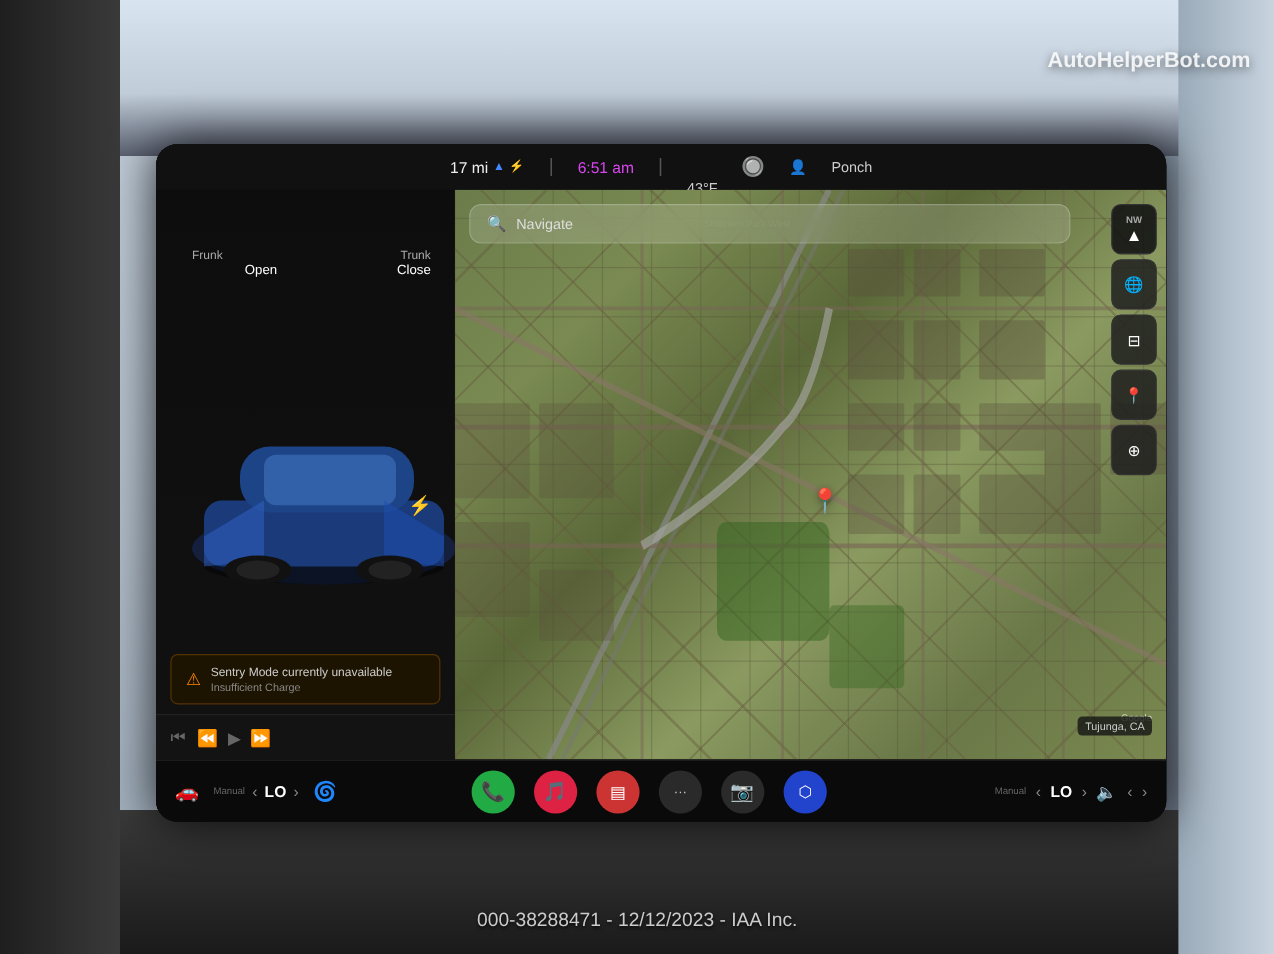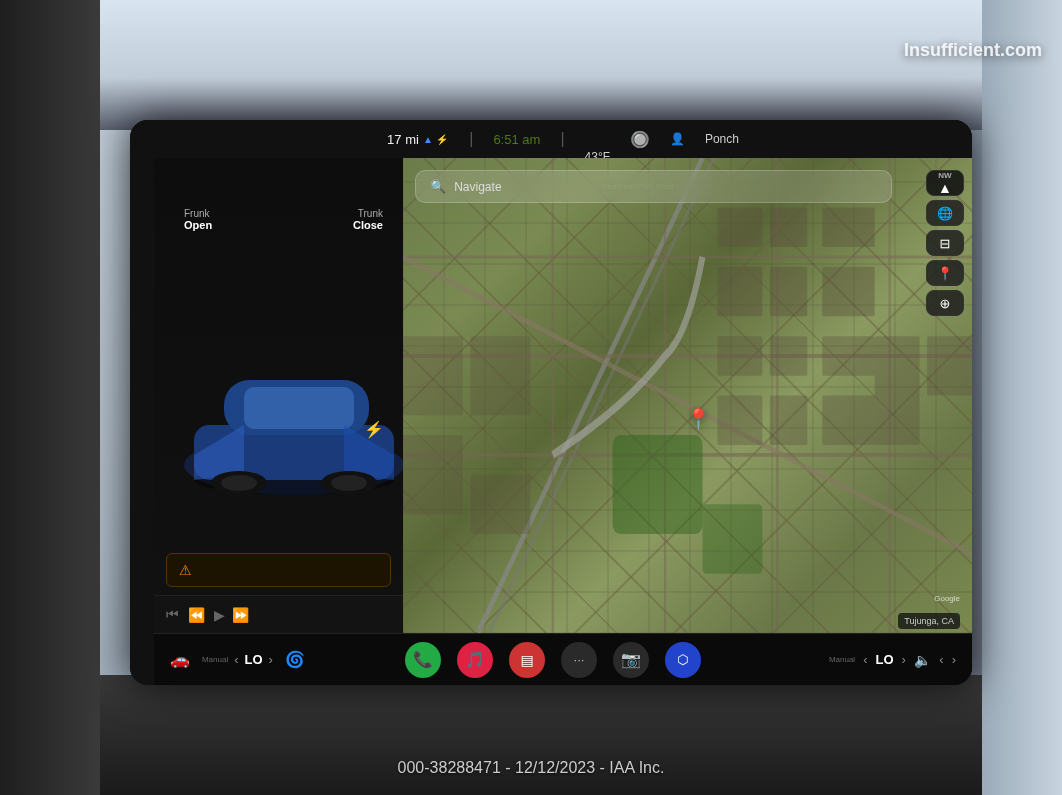--- a/index.html
+++ b/index.html
@@ -66,21 +66,20 @@
     }
 
     .screen-inner {
       width: 100%;
       height: 100%;
       display: flex;
       flex-direction: column;
       background: #111;
       border-radius: 16px;
       overflow: hidden;
-      padding-left: 24px;
     }
 
     
     .status-bar {
       height: 38px;
       background: #111;
       display: flex;
       align-items: center;
       justify-content: center;
       gap: 20px;
@@ -102,21 +101,21 @@
       color: #eee;
     }
 
     .status-divider {
       color: #555;
     }
 
     .status-time {
       font-size: 13px;
       font-weight: 500;
-      color: #4d7c0f;
+      color: #d946ef;
     }
 
     .status-temp {
       color: #ccc;
       font-size: 12px;
       margin-top: 36px;
     }
 
     .status-user {
       color: #ccc;
@@ -154,21 +153,22 @@
       position: absolute;
       top: 50px;
       left: 30px;
       color: #aaa;
       font-size: 10px;
     }
 
     .frunk-status {
       color: #fff;
       font-size: 11px;
-      font-weight: 700;
+      font-weight: 400;
+      margin-left: 44px;
     }
 
     .trunk-label {
       position: absolute;
       top: 50px;
       right: 20px;
       color: #aaa;
       font-size: 10px;
       text-align: right;
     }
@@ -292,21 +292,21 @@
       position: absolute;
       top: 12px;
       right: 8px;
       display: flex;
       flex-direction: column;
       gap: 4px;
     }
 
     .map-ctrl-btn {
       width: 38px;
-      height: 26px;
+      height: 42px;
       background: rgba(30, 30, 30, 0.85);
       border-radius: 8px;
       display: flex;
       align-items: center;
       justify-content: center;
       color: #fff;
       font-size: 13px;
       border: 1px solid #333;
     }
 
@@ -331,21 +331,21 @@
     .map-google-badge {
       position: absolute;
       bottom: 30px;
       right: 12px;
       color: rgba(255,255,255,0.7);
       font-size: 8px;
     }
 
     .map-location-badge {
       position: absolute;
-      bottom: 4px;
+      bottom: 20px;
       right: 12px;
       background: rgba(20,20,20,0.8);
       color: #ccc;
       font-size: 9px;
       padding: 3px 6px;
       border-radius: 4px;
     }
 
     .park-label {
       position: absolute;
@@ -502,21 +502,21 @@
   </style>
 </head>
 <body>
 
 <div class="photo-bg"></div>
 <div class="car-interior-top"></div>
 <div class="car-interior-bottom"></div>
 <div class="car-interior-left"></div>
 <div class="car-interior-right"></div>
 
-<div class="watermark">Insufficient.com</div>
+<div class="watermark">AutoHelperBot.com</div>
 
 <div class="screen-container">
   <div class="screen-inner">
 
     <div class="status-bar">
       <span class="status-item">
         <span class="status-range">17 mi</span>
         <span class="up-arrow">▲</span>
         <span class="charge-lightning">⚡</span>
       </span>
@@ -564,20 +564,24 @@
             <ellipse cx="75" cy="178" rx="18" ry="8" fill="#222"></ellipse>
             <ellipse cx="185" cy="178" rx="28" ry="12" fill="#111"></ellipse>
             <ellipse cx="185" cy="178" rx="18" ry="8" fill="#222"></ellipse>
 
             <text x="200" y="130" fill="#ffcc00" font-size="16">⚡</text>
           </svg>
         </div>
 
         <div class="sentry-banner">
           <span class="sentry-icon">⚠</span>
+          <div>
+            <div class="sentry-text">Sentry Mode currently unavailable</div>
+            <div class="sentry-sub">Insufficient Charge</div>
+          </div>
         </div>
 
         <div class="media-bar">
           <span class="media-btn">⏮</span>
           <div class="media-controls">
             <span class="media-btn">⏪</span>
             <span class="media-btn">▶</span>
             <span class="media-btn">⏩</span>
           </div>
         </div>

